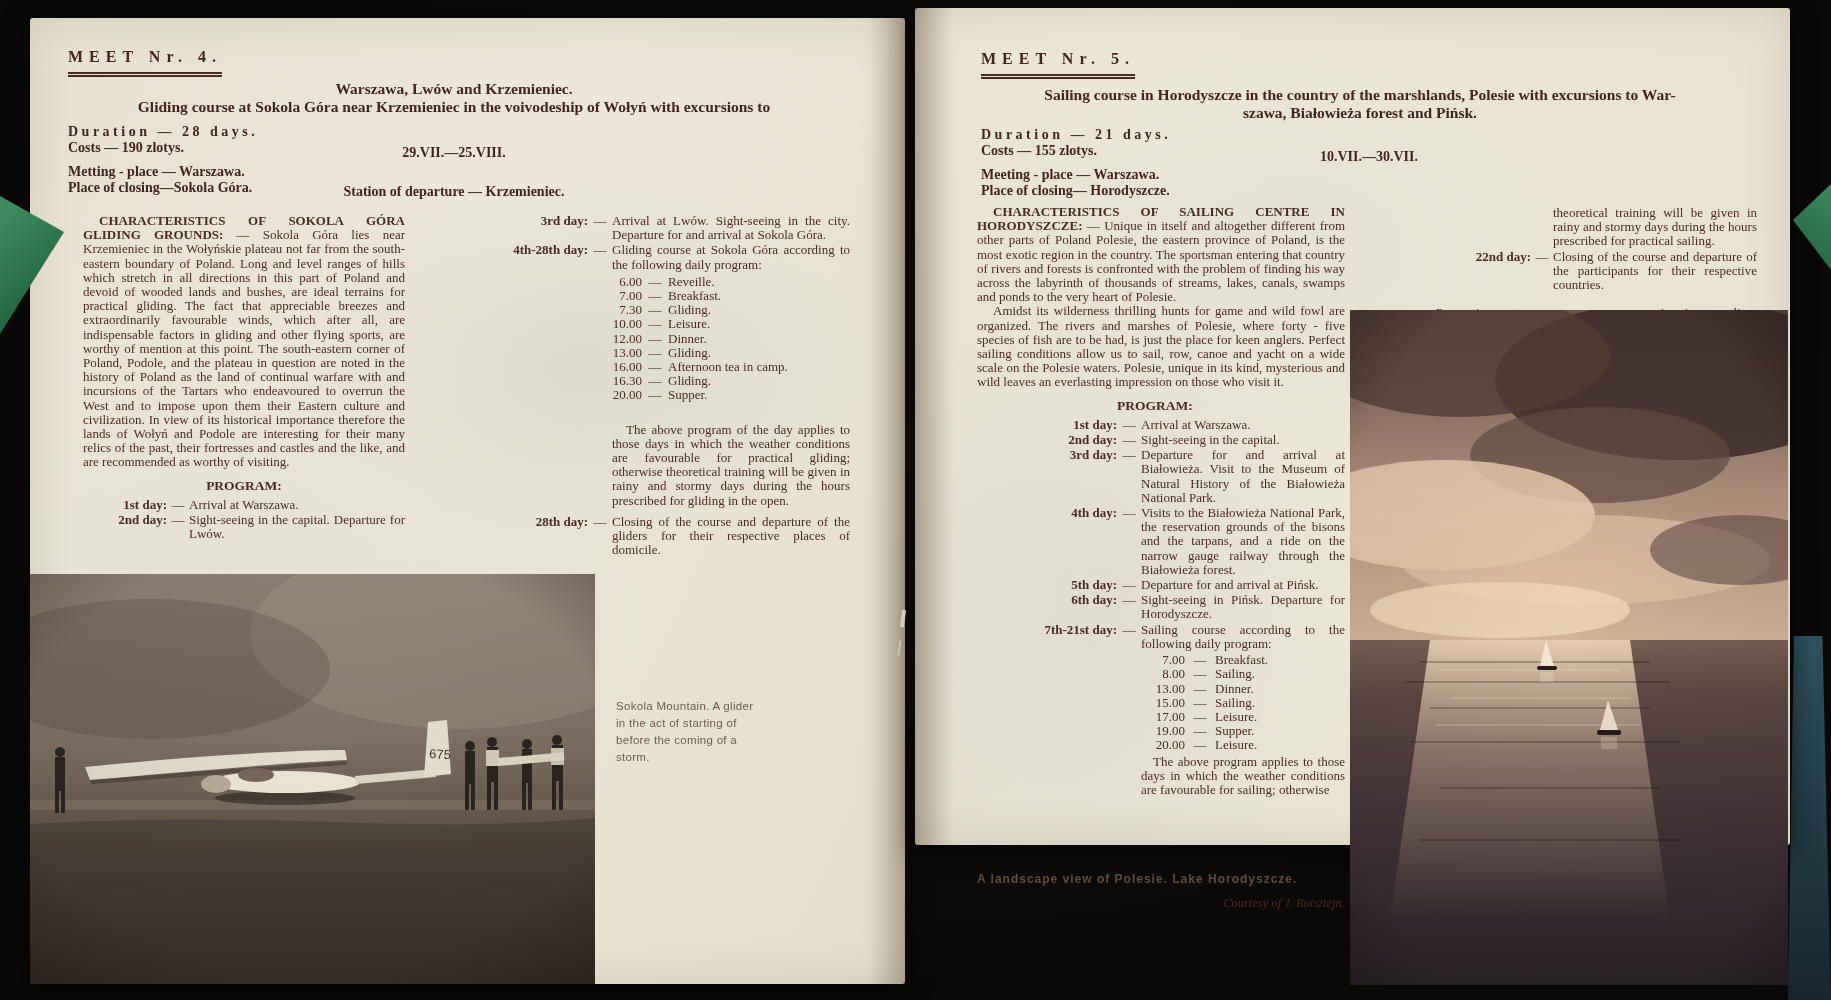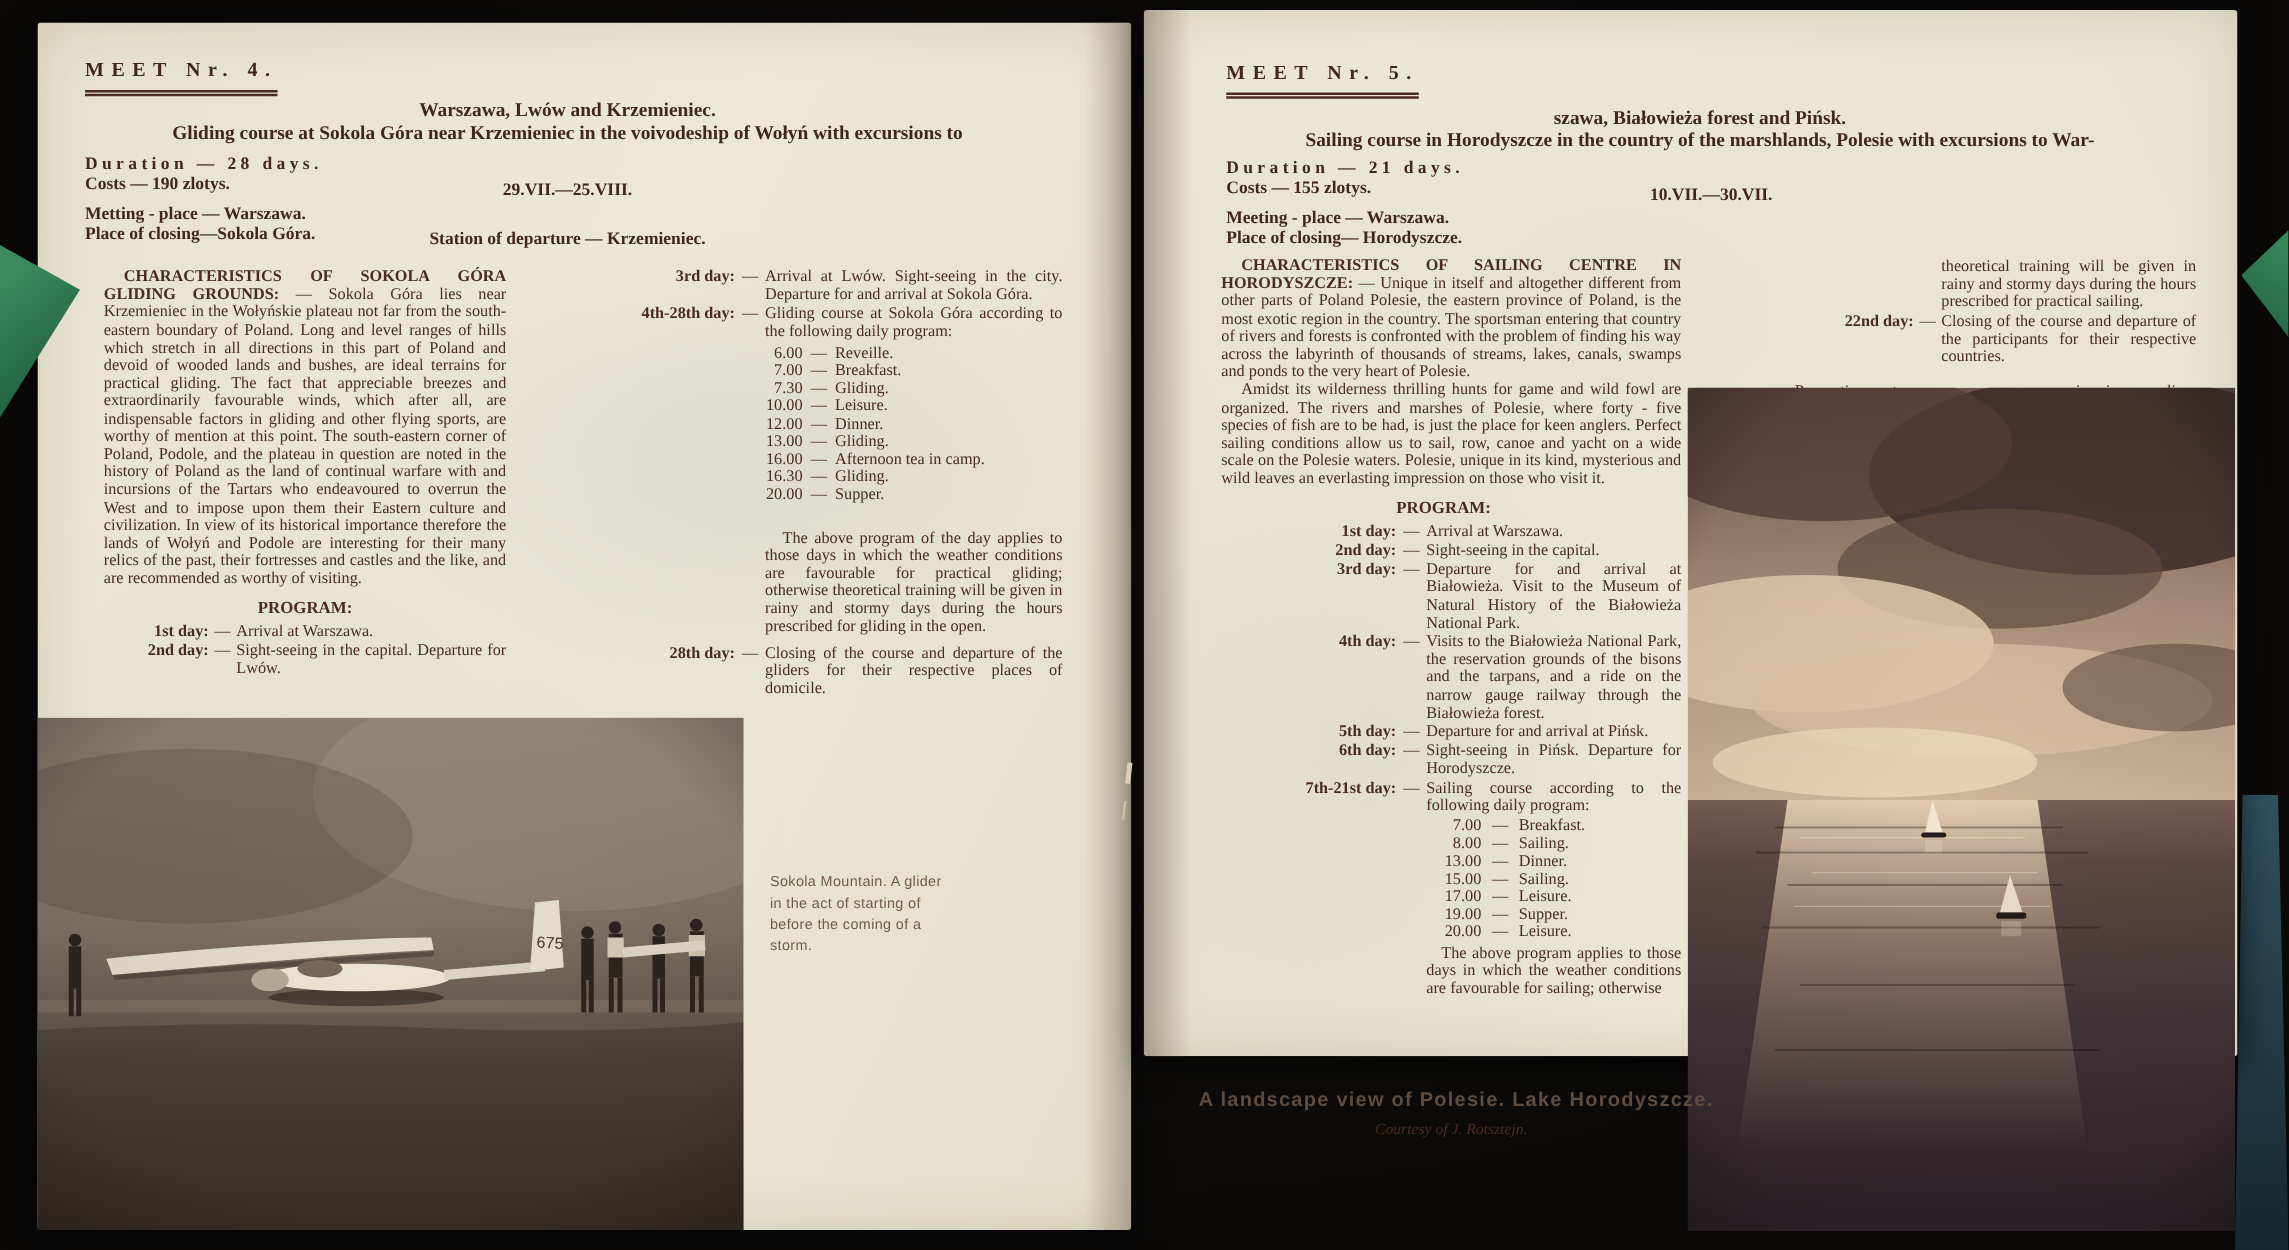--- a/index.html
+++ b/index.html
@@ -90,22 +90,22 @@
   .note-r{margin:2px 0 0 164px;text-indent:12px;text-align:justify;}
   .recreations{margin:14px 0 0;text-align:justify;}
 
   
   .photo{position:absolute;margin:0;overflow:hidden;}
   .photo-left{left:0;top:556px;width:565px;height:410px;}
   .photo-right{left:435px;top:302px;width:438px;height:675px;}
   .photo svg{display:block;width:100%;height:100%;}
   .caption{position:absolute;font-family:"Liberation Sans",sans-serif;color:#6e5b4a;}
   .cap-left{left:586px;top:680px;width:140px;font-size:11.5px;line-height:17px;letter-spacing:.3px;}
-  .cap-right{left:44px;top:864px;font-size:16px;letter-spacing:1px;font-weight:bold;color:#5f4c3c;}
-  .courtesy{position:absolute;left:62px;top:888px;width:368px;text-align:center;font-style:italic;
+  .cap-right{left:62px;top:864px;font-size:12px;letter-spacing:1px;font-weight:bold;color:#5f4c3c;}
+  .courtesy{position:absolute;left:62px;top:888px;width:368px;text-align:right;font-style:italic;
     font-size:12.5px;font-family:"Liberation Serif",serif;color:#4a2b22;}
 </style>
 </head>
 <body>
 
 <div class="stage">
 
   <div class="accent accent-left"></div>
   <div class="accent accent-right"></div>
   <div class="accent accent-blue"></div>
@@ -248,22 +248,22 @@
     </figure>
     <div class="caption cap-left">Sokola Mountain. A glider in the act of starting of before the coming of a storm.</div>
 
     <div class="gutter-shade"></div>
   </section>
 
   <section class="page page-right">
     <h1 class="meet">MEET Nr. 5.</h1>
 
     <div class="title">
+      <div>Sailing course in Horodyszcze in the country of the marshlands, Polesie with excursions to War-</div>
       <div>szawa, Białowieża forest and Pińsk.</div>
-      <div>Sailing course in Horodyszcze in the country of the marshlands, Polesie with excursions to War-</div>
     </div>
 
     <div class="meta-row row-1">
       <span class="duration">Duration — 21 days.</span>
       <span class="costs">Costs — 155 zlotys.</span>
     </div>
     <div class="centerline dates">10.VII.—30.VII.</div>
     <div class="meta-row row-2">
       <span>Meeting - place — Warszawa.</span>
       <span>Place of closing— Horodyszcze.</span>

